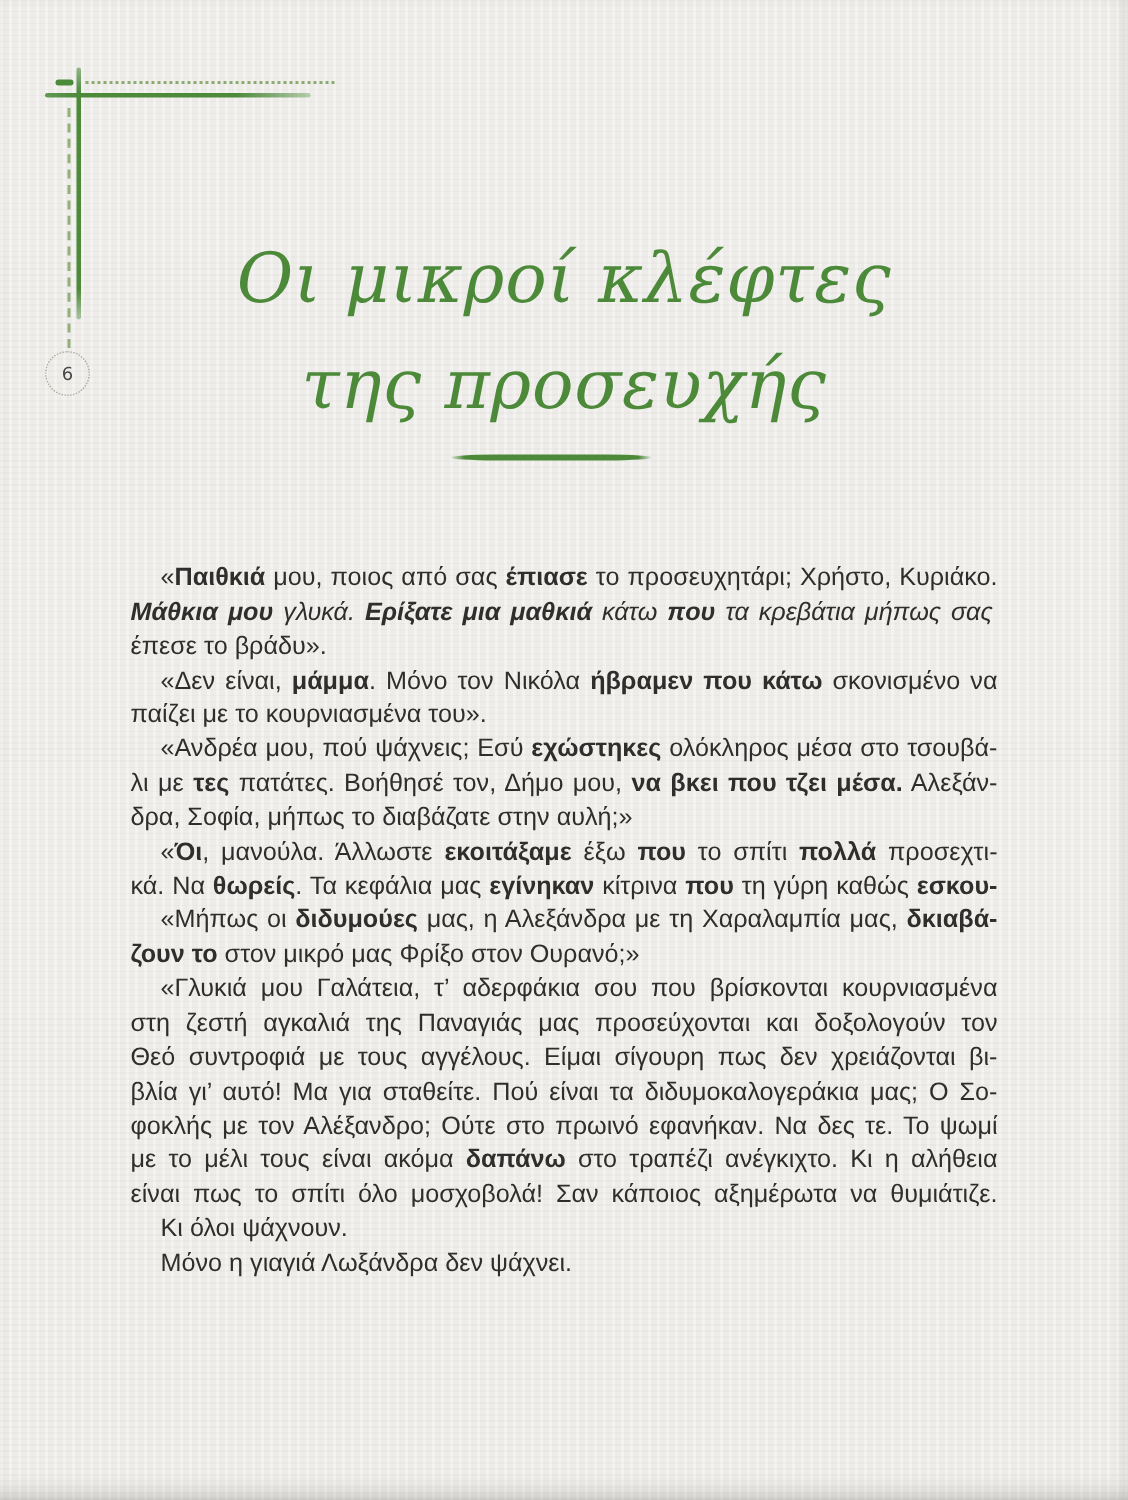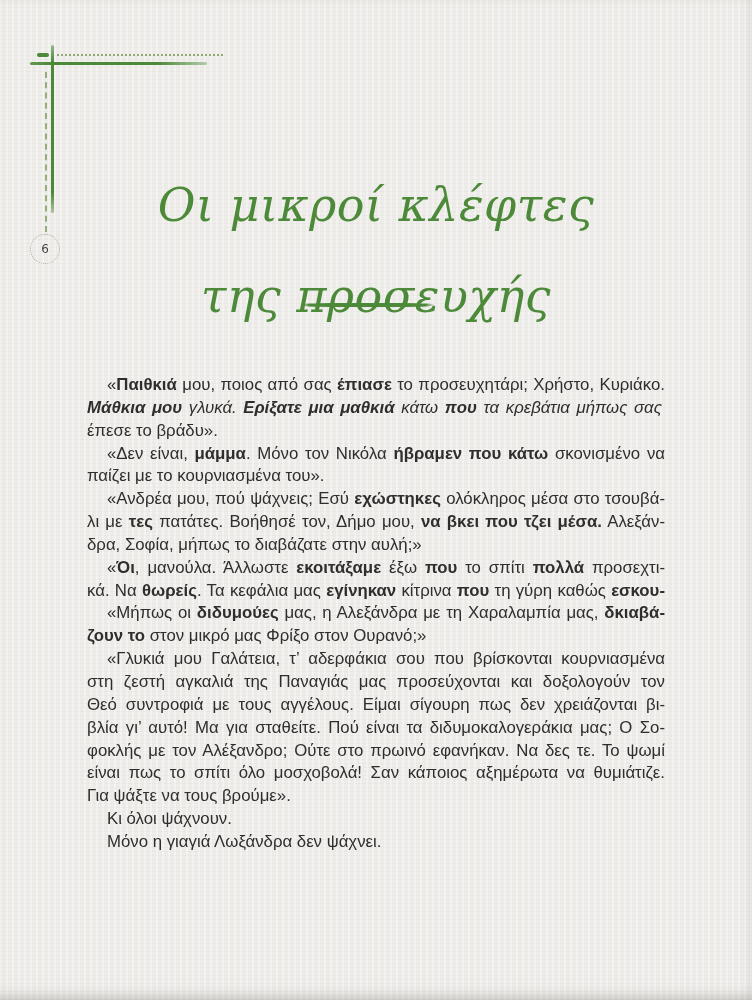--- a/index.html
+++ b/index.html
@@ -60,21 +60,21 @@
   }
 
   
   .title{
     position:absolute;left:87px;top:150px;width:578px;
     text-align:center;color:var(--accent);
     font-family:"DejaVu Serif","Liberation Serif",serif;
     font-style:italic;font-weight:normal;
     font-size:46px;line-height:71px;letter-spacing:.5px;
   }
-  .title .t-line{display:block;margin-top:20px;}
+  .title .t-line{display:block;}
   .title-divider{
     position:absolute;left:300px;top:303px;width:135px;height:4px;
     border-radius:45%/100%;
     background:linear-gradient(90deg, rgba(76,138,58,0) 0%, var(--accent) 7%, var(--accent) 93%, rgba(76,138,58,0) 100%);
   }
 
   
   .body-text{
     position:absolute;left:87px;top:374px;width:578px;
     color:var(--ink);font-size:16.8px;
@@ -133,22 +133,22 @@
       <div class="paragraph">
         <div class="text-line" style="word-spacing: 1.14688px;"><span class="line-inner"><span class="indent"></span><span class="seg">«Μήπως οι </span><span class="seg bold">διδυμούες</span><span class="seg"> μας, η Αλεξάνδρα με τη Χαραλαμπία μας, </span><span class="seg bold">δκιαβά-</span></span></div>
         <div class="text-line last"><span class="line-inner"><span class="seg bold">ζουν το</span><span class="seg"> στον μικρό μας Φρίξο στον Ουρανό;»</span></span></div>
       </div>
       <div class="paragraph">
         <div class="text-line" style="word-spacing: 4.54492px;"><span class="line-inner"><span class="indent"></span><span class="seg">«Γλυκιά μου Γαλάτεια, τ’ αδερφάκια σου που βρίσκονται κουρνιασμένα</span></span></div>
         <div class="text-line" style="word-spacing: 5.86285px;"><span class="line-inner"><span class="seg">στη ζεστή αγκαλιά της Παναγιάς μας προσεύχονται και δοξολογούν τον</span></span></div>
         <div class="text-line" style="word-spacing: 4.25781px;"><span class="line-inner"><span class="seg">Θεό συντροφιά με τους αγγέλους. Είμαι σίγουρη πως δεν χρειάζονται βι-</span></span></div>
         <div class="text-line" style="word-spacing: 2.6224px;"><span class="line-inner"><span class="seg">βλία γι’ αυτό! Μα για σταθείτε. Πού είναι τα διδυμοκαλογεράκια μας; Ο Σο-</span></span></div>
         <div class="text-line" style="word-spacing: 2.16276px;"><span class="line-inner"><span class="seg">φοκλής με τον Αλέξανδρο; Ούτε στο πρωινό εφανήκαν. Να δες τε. Το ψωμί</span></span></div>
+        <div class="text-line" style="word-spacing: 3.46094px;"><span class="line-inner"><span class="seg">με το μέλι τους είναι ακόμα </span><span class="seg bold">δαπάνω</span><span class="seg"> στο τραπέζι ανέγκιχτο. Κι η αλήθεια</span></span></div>
         <div class="text-line" style="word-spacing: 3.93906px;"><span class="line-inner"><span class="seg">είναι πως το σπίτι όλο μοσχοβολά! Σαν κάποιος αξημέρωτα να θυμιάτιζε.</span></span></div>
-        <div class="text-line last"><span class="line-inner"><span class="seg">Για ψάξτε να τους βρούμε».</span></span></div>
       </div>
       <div class="paragraph">
         <div class="text-line last"><span class="line-inner"><span class="indent"></span><span class="seg">Κι όλοι ψάχνουν.</span></span></div>
       </div>
       <div class="paragraph">
         <div class="text-line last"><span class="line-inner"><span class="indent"></span><span class="seg">Μόνο η γιαγιά Λωξάνδρα δεν ψάχνει.</span></span></div>
       </div>
     </div>
 
 </div>

